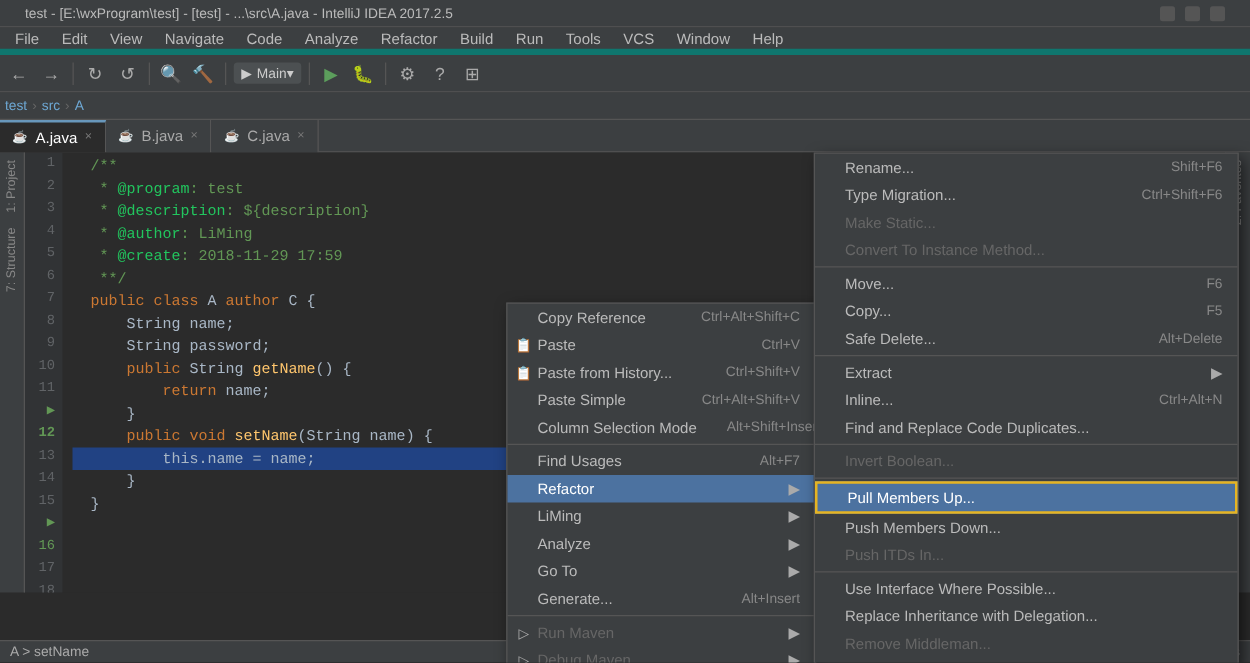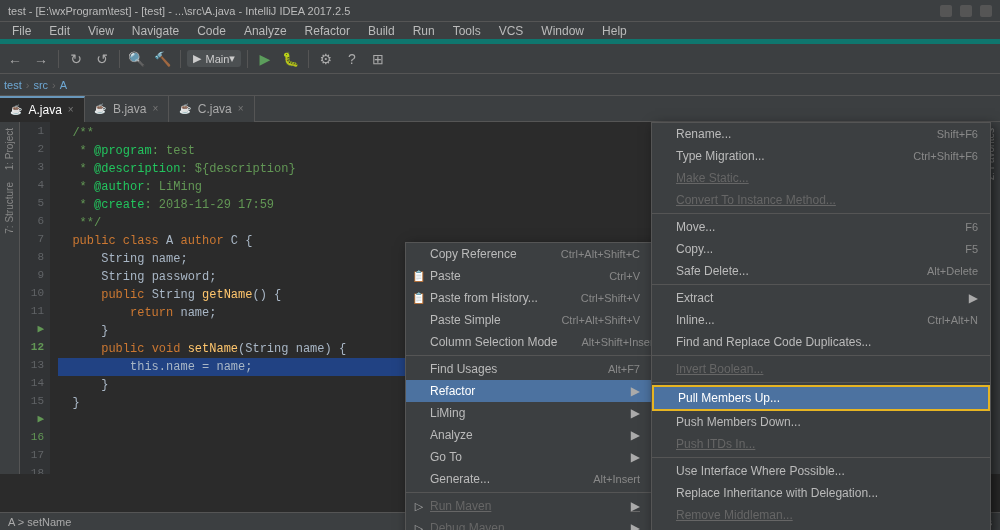--- a/index.html
+++ b/index.html
@@ -11,21 +11,21 @@
       background: #2b2b2b;
       overflow: hidden;
       position: relative;
     }
 
     
     .title-bar {
       background: #3c3f41;
       color: #bbbbbb;
       font-size: 11px;
-      padding: 2px 8px;
+      padding: 2px 20px;
       height: 22px;
       display: flex;
       align-items: center;
       justify-content: space-between;
       border-bottom: 1px solid #555;
     }
     .title-bar-controls {
       display: flex;
       gap: 8px;
     }
@@ -205,21 +205,21 @@
       padding: 4px 12px 4px 24px;
       color: #bbbbbb;
       cursor: pointer;
       display: flex;
       align-items: center;
       justify-content: space-between;
       position: relative;
       white-space: nowrap;
     }
     .ctx-item.selected { background: #4c72a0; color: #fff; }
-    .ctx-item.disabled { color: #666; cursor: default; text-decoration: underline; }
+    .ctx-item.disabled { color: #666; cursor: default; }
     .ctx-sep { height: 1px; background: #555; margin: 2px 0; }
     .ctx-shortcut { color: #888; margin-left: 24px; font-size: 11px; }
     .ctx-arrow { color: #aaa; margin-left: 8px; }
     .ctx-icon {
       position: absolute;
       left: 6px;
       width: 14px;
       text-align: center;
       font-size: 11px;
     }

